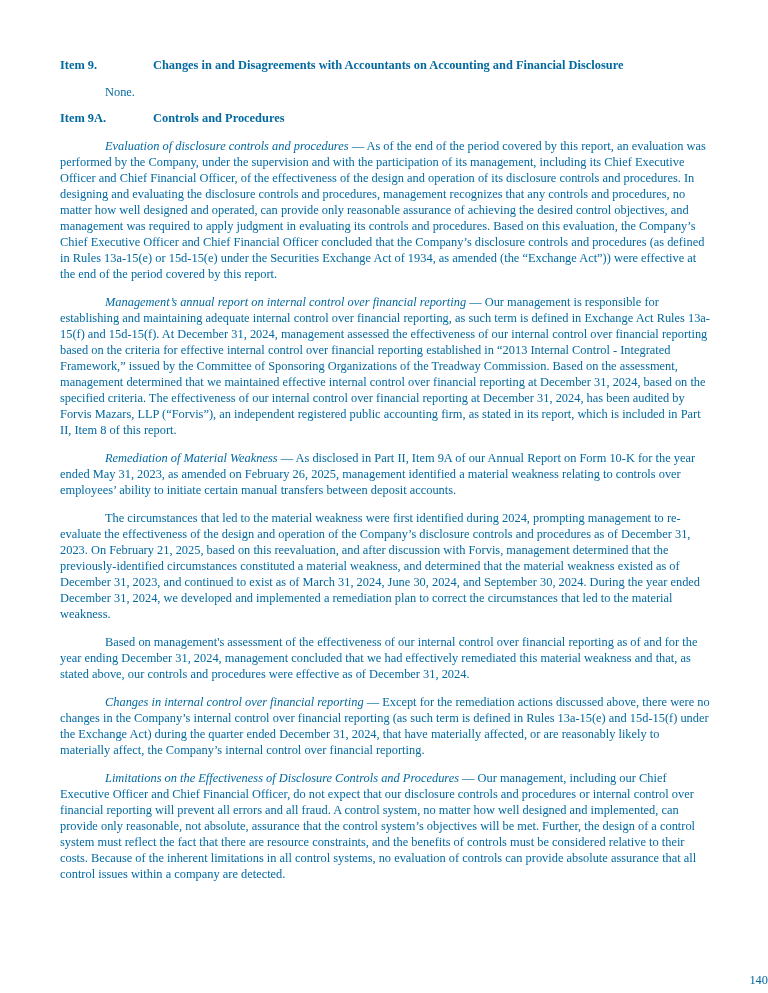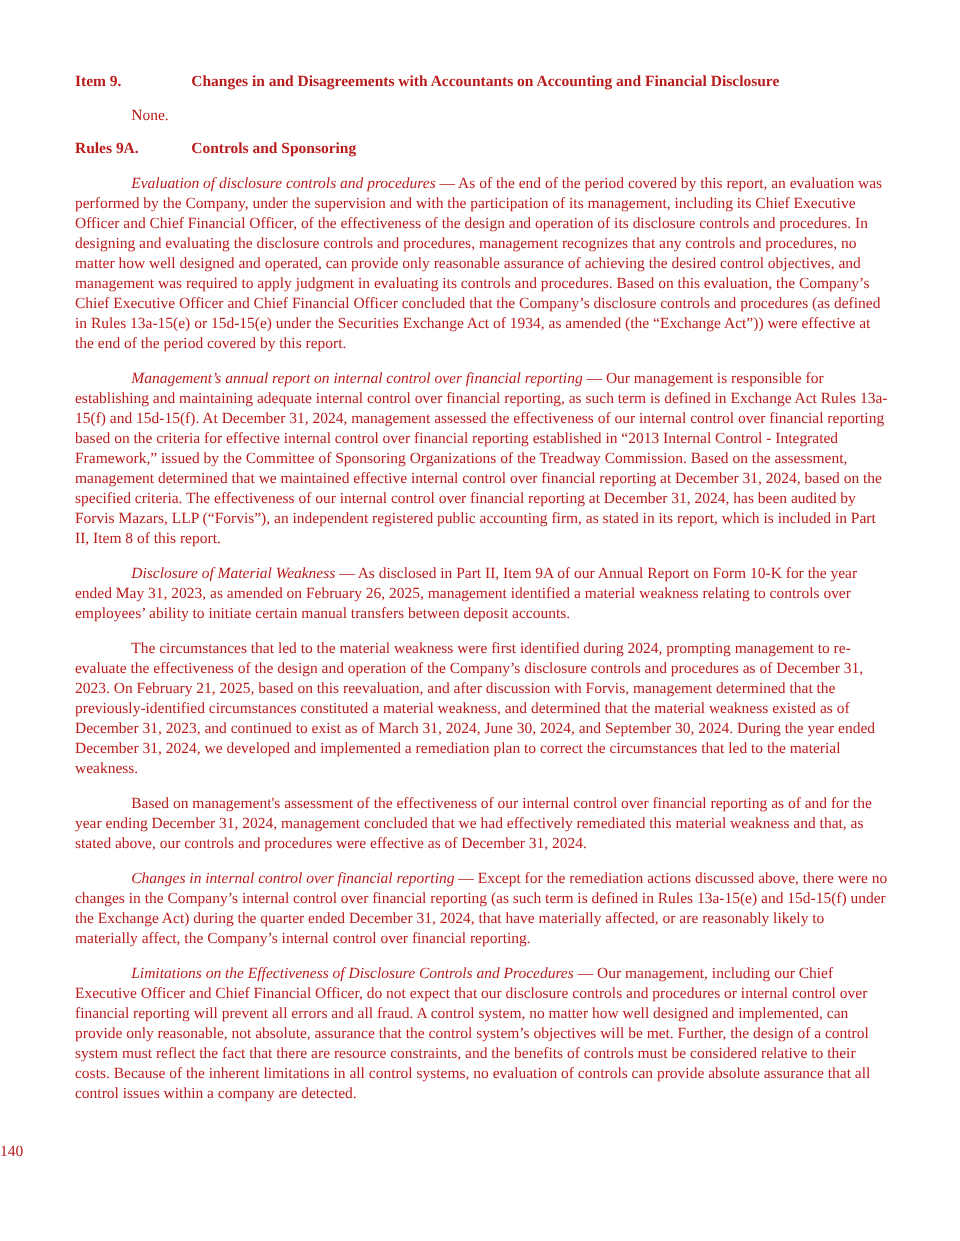--- a/index.html
+++ b/index.html
@@ -5,21 +5,21 @@
   html, body {
     margin: 0;
     padding: 0;
     background: #ffffff;
   }
   .page {
     position: relative;
     width: 768px;
     height: 993px;
     background: #ffffff;
-    color: #b91c1c;
+    color: #0369a1;
     font-family: "Liberation Serif", "DejaVu Serif", serif;
     font-size: 12.4px;
     line-height: 16px;
     overflow: hidden;
     box-sizing: border-box;
     padding: 57px 56px 0 60px;
   }
   .item-heading {
     display: flex;
     font-weight: bold;
@@ -45,47 +45,47 @@
     text-indent: 45px;
     font-family: Liberation Serif, serif;
   }
   .lead {
     font-style: italic;
   }
   .footer {
     position: absolute;
     left: 0;
     right: 0;
-    top: 913px;
-    text-align: left;
+    top: 972px;
+    text-align: right;
   }
 </style>
 </head>
 <body>
 
 <div class="page">
 
   <div class="item-heading">
     <span class="item-label">Item 9.</span>
     <span class="item-title">Changes in and Disagreements with Accountants on Accounting and Financial Disclosure</span>
   </div>
 
   <p class="plain-para">None.</p>
 
   <div class="item-heading">
-    <span class="item-label">Rules 9A.</span>
-    <span class="item-title">Controls and Sponsoring</span>
+    <span class="item-label">Item 9A.</span>
+    <span class="item-title">Controls and Procedures</span>
   </div>
 
   <div>
   <p class="para"><span class="lead">Evaluation of disclosure controls and procedures</span><span> — As of the end of the period covered by this report, an evaluation was performed by the Company, under the supervision and with the participation of its management, including its Chief Executive Officer and Chief Financial Officer, of the effectiveness of the design and operation of its disclosure controls and procedures. In designing and evaluating the disclosure controls and procedures, management recognizes that any controls and procedures, no matter how well designed and operated, can provide only reasonable assurance of achieving the desired control objectives, and management was required to apply judgment in evaluating its controls and procedures. Based on this evaluation, the Company’s Chief Executive Officer and Chief Financial Officer concluded that the Company’s disclosure controls and procedures (as defined in Rules 13a-15(e) or 15d-15(e) under the Securities Exchange Act of 1934, as amended (the “Exchange Act”)) were effective at the end of the period covered by this report.</span></p>
 
   <p class="para"><span class="lead">Management’s annual report on internal control over financial reporting</span><span> — Our management is responsible for establishing and maintaining adequate internal control over financial reporting, as such term is defined in Exchange Act Rules 13a-15(f) and 15d-15(f). At December 31, 2024, management assessed the effectiveness of our internal control over financial reporting based on the criteria for effective internal control over financial reporting established in “2013 Internal Control - Integrated Framework,” issued by the Committee of Sponsoring Organizations of the Treadway Commission. Based on the assessment, management determined that we maintained effective internal control over financial reporting at December 31, 2024, based on the specified criteria. The effectiveness of our internal control over financial reporting at December 31, 2024, has been audited by Forvis Mazars, LLP (“Forvis”), an independent registered public accounting firm, as stated in its report, which is included in Part II, Item 8 of this report.</span></p>
 
-  <p class="para"><span class="lead">Disclosure of Material Weakness</span><span> — As disclosed in Part II, Item 9A of our Annual Report on Form 10-K for the year ended May 31, 2023, as amended on February 26, 2025, management identified a material weakness relating to controls over employees’ ability to initiate certain manual transfers between deposit accounts.</span></p>
+  <p class="para"><span class="lead">Remediation of Material Weakness</span><span> — As disclosed in Part II, Item 9A of our Annual Report on Form 10-K for the year ended May 31, 2023, as amended on February 26, 2025, management identified a material weakness relating to controls over employees’ ability to initiate certain manual transfers between deposit accounts.</span></p>
 
   <p class="para"><span class="lead"></span><span>The circumstances that led to the material weakness were first identified during 2024, prompting management to re-evaluate the effectiveness of the design and operation of the Company’s disclosure controls and procedures as of December 31, 2023. On February 21, 2025, based on this reevaluation, and after discussion with Forvis, management determined that the previously-identified circumstances constituted a material weakness, and determined that the material weakness existed as of December 31, 2023, and continued to exist as of March 31, 2024, June 30, 2024, and September 30, 2024. During the year ended December 31, 2024, we developed and implemented a remediation plan to correct the circumstances that led to the material weakness.</span></p>
 
   <p class="para"><span class="lead"></span><span>Based on management's assessment of the effectiveness of our internal control over financial reporting as of and for the year ending December 31, 2024, management concluded that we had effectively remediated this material weakness and that, as stated above, our controls and procedures were effective as of December 31, 2024.</span></p>
 
   <p class="para"><span class="lead">Changes in internal control over financial reporting</span><span> — Except for the remediation actions discussed above, there were no changes in the Company’s internal control over financial reporting (as such term is defined in Rules 13a-15(e) and 15d-15(f) under the Exchange Act) during the quarter ended December 31, 2024, that have materially affected, or are reasonably likely to materially affect, the Company’s internal control over financial reporting.</span></p>
 
   <p class="para"><span class="lead">Limitations on the Effectiveness of Disclosure Controls and Procedures</span><span> — Our management, including our Chief Executive Officer and Chief Financial Officer, do not expect that our disclosure controls and procedures or internal control over financial reporting will prevent all errors and all fraud. A control system, no matter how well designed and implemented, can provide only reasonable, not absolute, assurance that the control system’s objectives will be met. Further, the design of a control system must reflect the fact that there are resource constraints, and the benefits of controls must be considered relative to their costs. Because of the inherent limitations in all control systems, no evaluation of controls can provide absolute assurance that all control issues within a company are detected.</span></p>
 </div>
 

